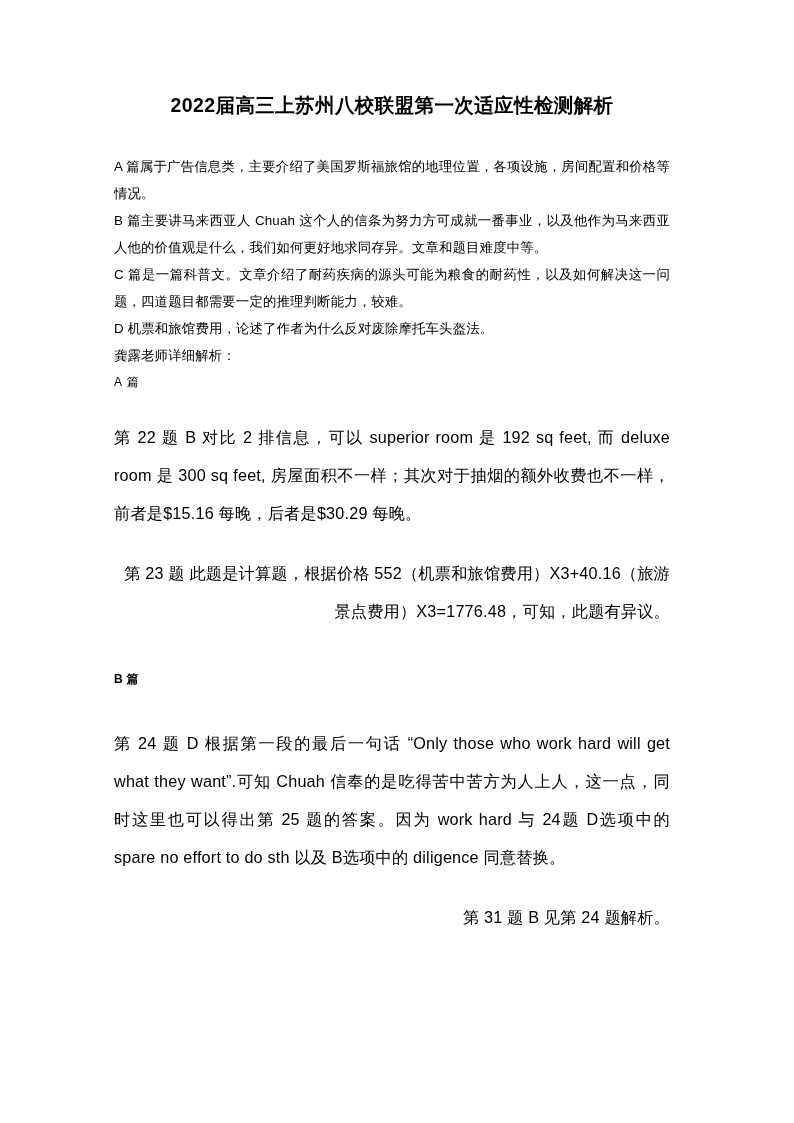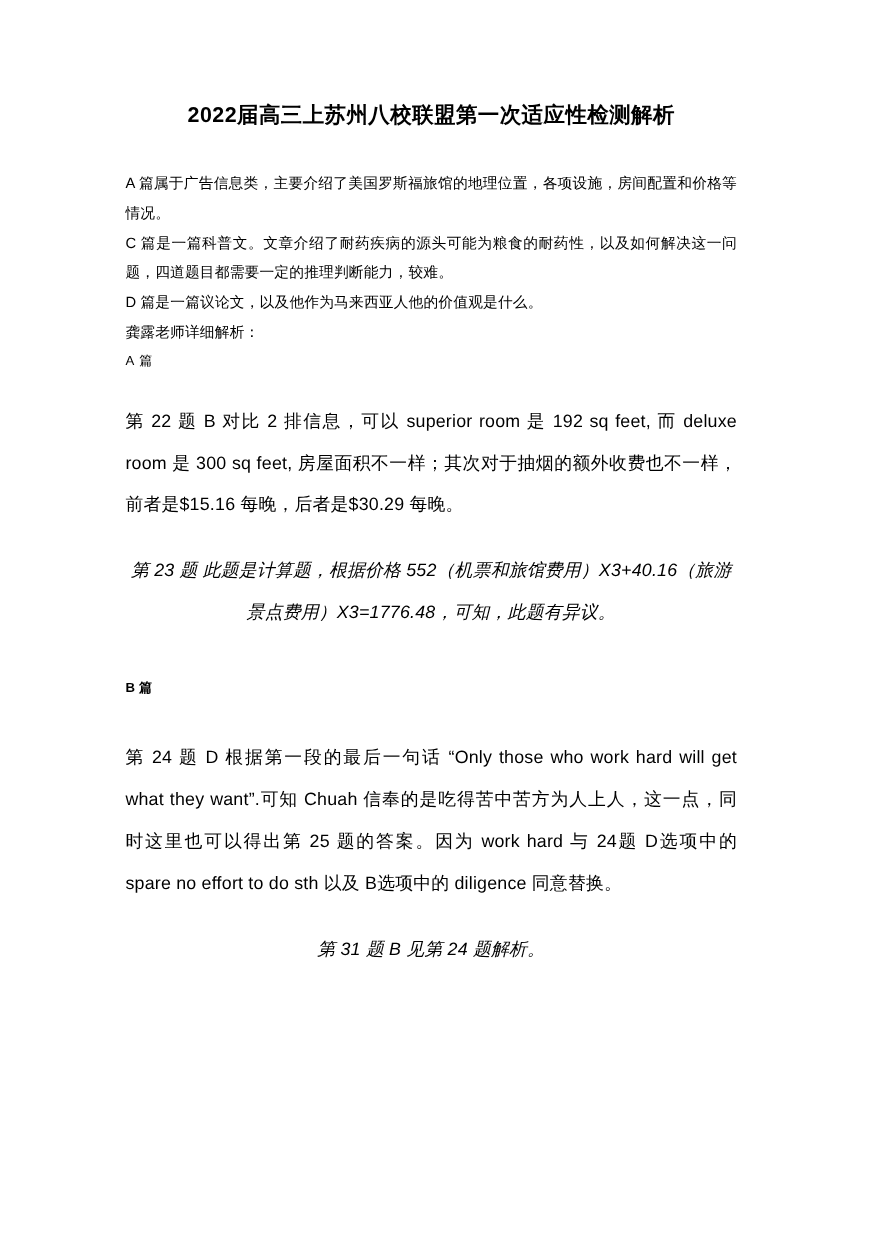--- a/index.html
+++ b/index.html
@@ -78,35 +78,35 @@
     font-size: 16.2px;
     line-height: 38px;
     text-align: justify;
     text-justify: inter-ideograph;
     letter-spacing: 0.2px;
   }
   .answers p.last-para {
     margin-bottom: 0;
   }
   .answers p.tail {
-    text-align: center;
-    font-style: italic;
+    text-align: right;
   }
 </style>
 </head>
 <body>
 
 <div class="page">
 
   <h1 class="doc-title">2022届高三上苏州八校联盟第一次适应性检测解析</h1>
 
   <div class="intro">
     <p>A 篇属于广告信息类，主要介绍了美国罗斯福旅馆的地理位置，各项设施，房间配置和价格等情况。</p>
+    <p>B 篇主要讲马来西亚人 Chuah 这个人的信条为努力方可成就一番事业，以及他作为马来西亚人他的价值观是什么，我们如何更好地求同存异。文章和题目难度中等。</p>
     <p>C 篇是一篇科普文。文章介绍了耐药疾病的源头可能为粮食的耐药性，以及如何解决这一问题，四道题目都需要一定的推理判断能力，较难。</p>
-    <p class="no-justify">D 篇是一篇议论文，以及他作为马来西亚人他的价值观是什么。</p>
+    <p class="no-justify">D 机票和旅馆费用，论述了作者为什么反对废除摩托车头盔法。</p>
     <p class="no-justify">龚露老师详细解析：</p>
 
     <div class="sec-a-wrap">
       <p class="section-heading">A 篇</p>
     </div>
   </div>
 
   <div class="answers">
     <p>第 22 题  B  对比 2 排信息，可以 superior room 是 192 sq feet, 而 deluxe room 是  300 sq feet, 房屋面积不一样；其次对于抽烟的额外收费也不一样，前者是$15.16 每晚，后者是$30.29 每晚。</p>
     <p class="tail">第 23 题  此题是计算题，根据价格 552（机票和旅馆费用）X3+40.16（旅游景点费用）X3=1776.48，可知，此题有异议。</p>

